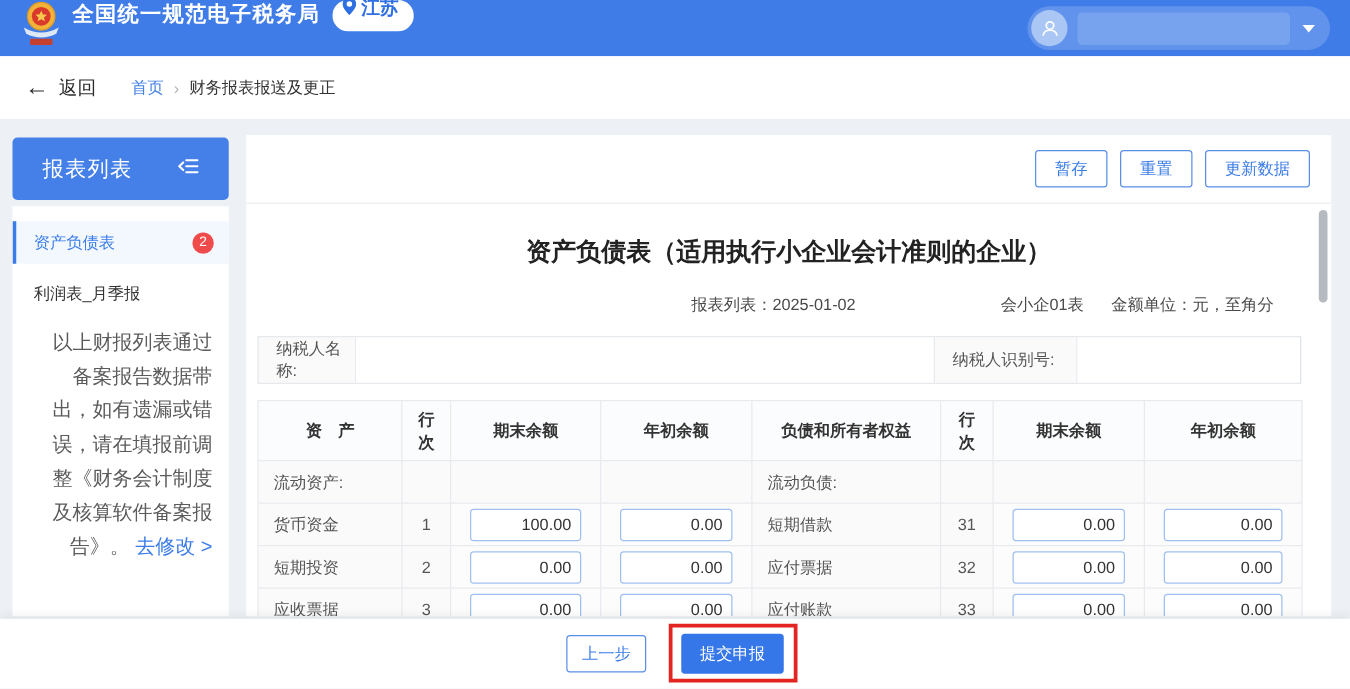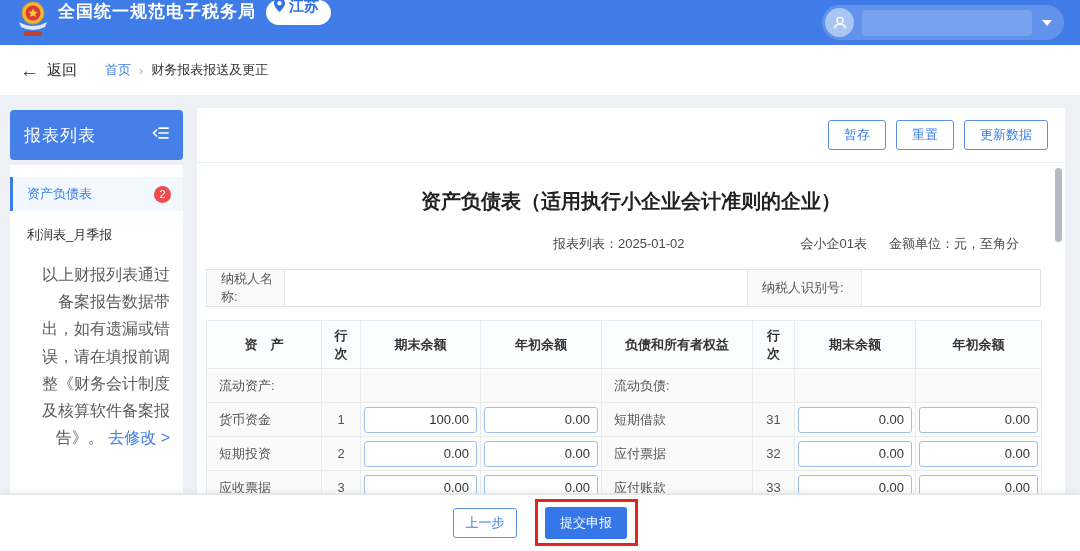--- a/index.html
+++ b/index.html
@@ -44,21 +44,21 @@
   }
   .back-btn { display:flex; align-items:center; gap:8px; color:#2b2b2b; font-size:15px; cursor:pointer; }
   .back-arrow { font-size:19px; line-height:1; }
   .crumb-home { margin-left:28px; color:#4381e8; font-size:13px; cursor:pointer; }
   .crumb-sep { margin:0 8px; color:#b0b4ba; font-size:13px; }
   .crumb-current { color:#333; font-size:13px; }
   
   .sidebar-header {
     position:absolute; left:10px; top:110px; width:173px; height:50px;
     background:#4580e8; border-radius:4px; display:flex; align-items:center;
-    justify-content:space-between; padding:0 14px; color:#fff;
+    justify-content:space-between; padding:0 24px; color:#fff;
     font-size:17px; letter-spacing:1px;
   }
   .sidebar-panel {
     position:absolute; left:10px; top:165px; width:173px; height:328px;
     background:#fff; overflow:hidden;
   }
   .sidebar-item-active {
     margin-top:12px; height:34px; background:#f3f8ff;
     border-left:3px solid #3b7ce8; display:flex; align-items:center;
     padding:0 12px 0 14px; color:#3b7ce8; cursor:pointer;
@@ -109,21 +109,21 @@
   .bs-table {
     margin:13px 0 0 9px; width:835px; border-collapse:collapse; table-layout:fixed;
     font-size:13px;
   }
   .bs-table th, .bs-table td { border:1px solid #e8eaee; }
   .bs-table th { height:48px; background:#fbfcfd; font-weight:bold; color:#333; text-align:center; }
   .th-vert span { display:inline-block; width:15px; word-break:break-all; line-height:1.35; }
   .bs-table td { height:34px; }
   td.lbl { background:#fafafa; text-align:left; padding-left:12px; color:#555; }
   td.num { background:#fafafa; text-align:center; color:#555; }
-  td.valcell { background:#fcfcfd; text-align:center; padding:0 3px; }
+  td.valcell { background:#fcfcfd; text-align:center; padding:0 15px; }
   td.blankcell { background:#fafafa; }
   .amt {
     width:100%; height:26px; border:1px solid #9fc0ee; border-radius:3px;
     background:#fff; text-align:right; padding-right:7px; font-size:13px; color:#333;
     font-family:inherit; outline:none;
   }
   .scroll-thumb {
     position:absolute; right:3px; top:60px; width:7px; height:74px;
     background:#b5b9c0; border-radius:4px; cursor:pointer;
   }

